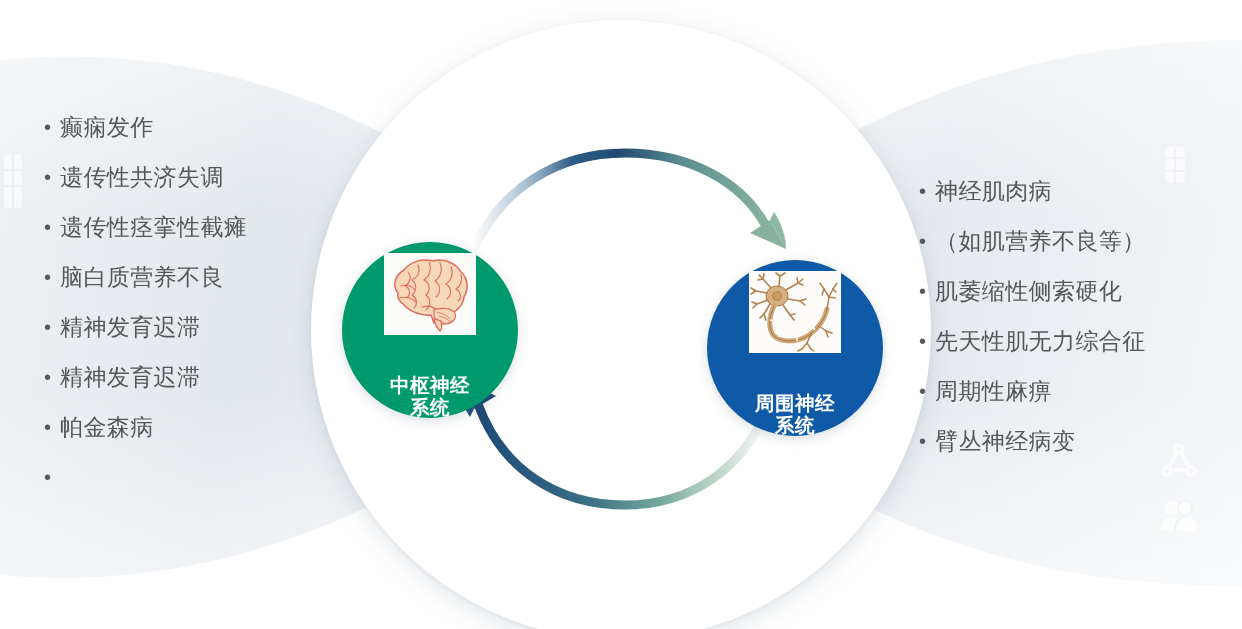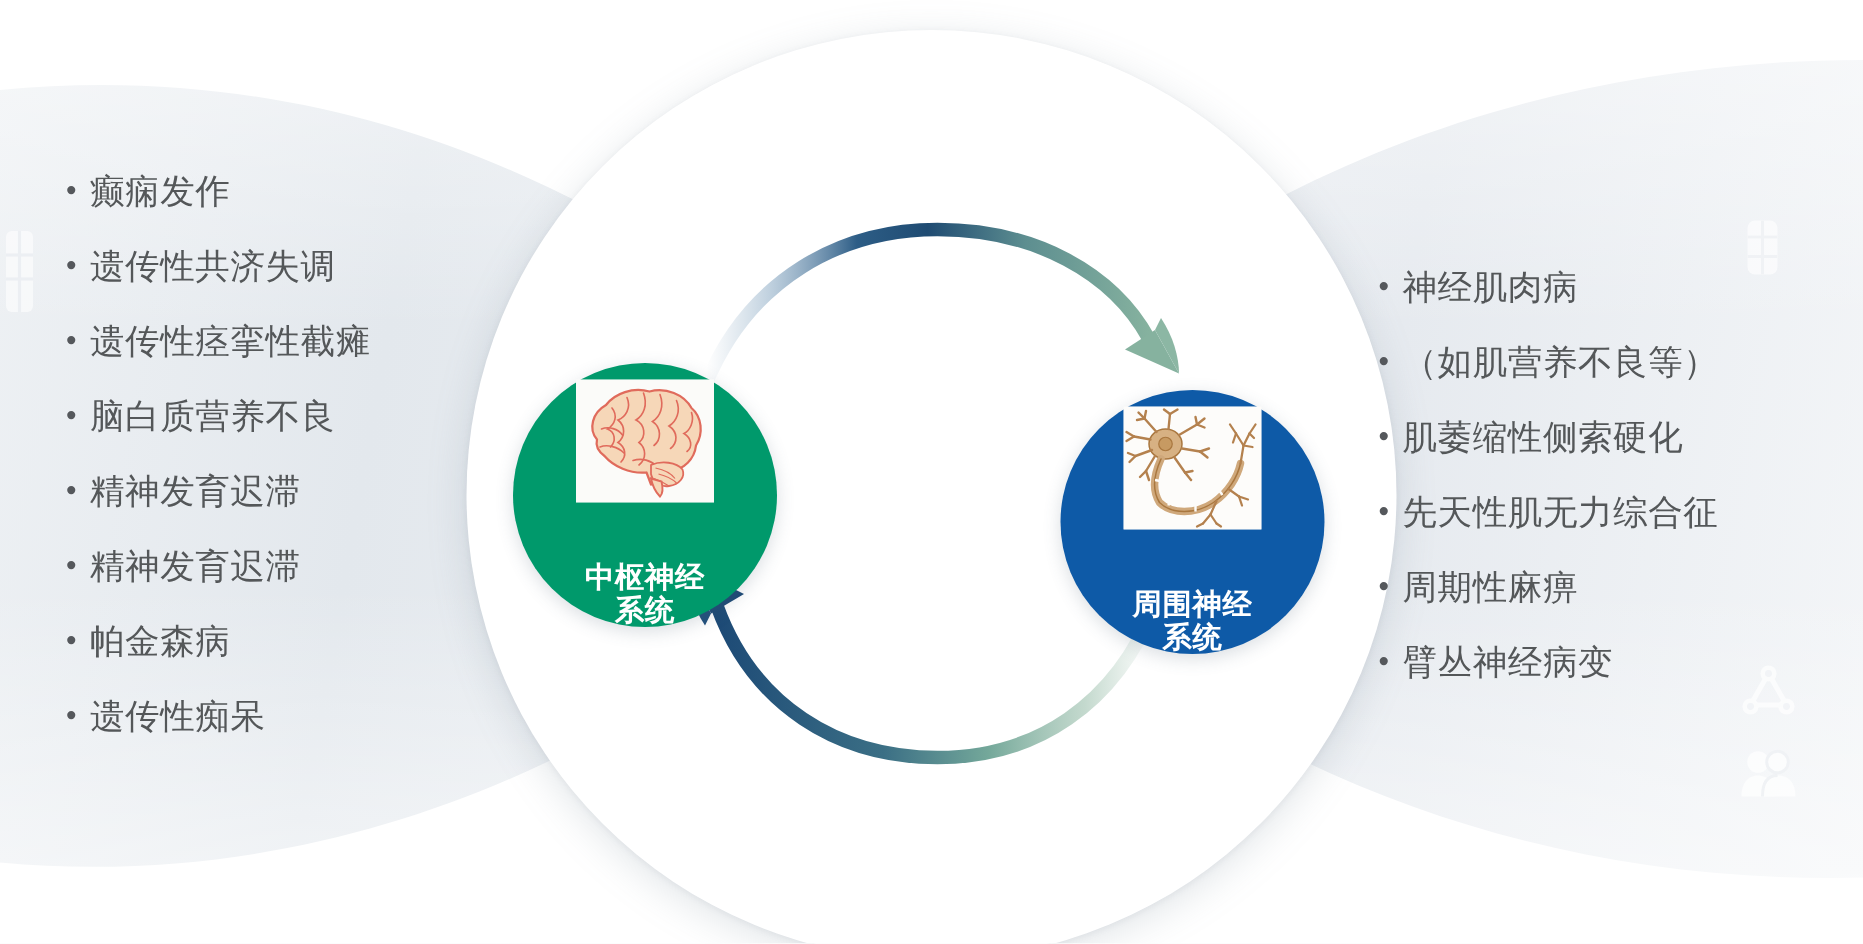--- a/index.html
+++ b/index.html
@@ -294,21 +294,20 @@
     <div class="li">
       <span class="li-bullet">•</span>
       <span class="li-text">精神发育迟滞</span>
     </div>
     <div class="li">
       <span class="li-bullet">•</span>
       <span class="li-text">帕金森病</span>
     </div>
     <div class="li">
       <span class="li-bullet">•</span>
-      <span class="li-text">遗传性痴呆</span>
     </div>
   </div>
 
   <div class="list list-right">
     <div class="li">
       <span class="li-bullet">•</span>
       <span class="li-text">神经肌肉病</span>
     </div>
     <div class="li">
       <span class="li-bullet">•</span>

